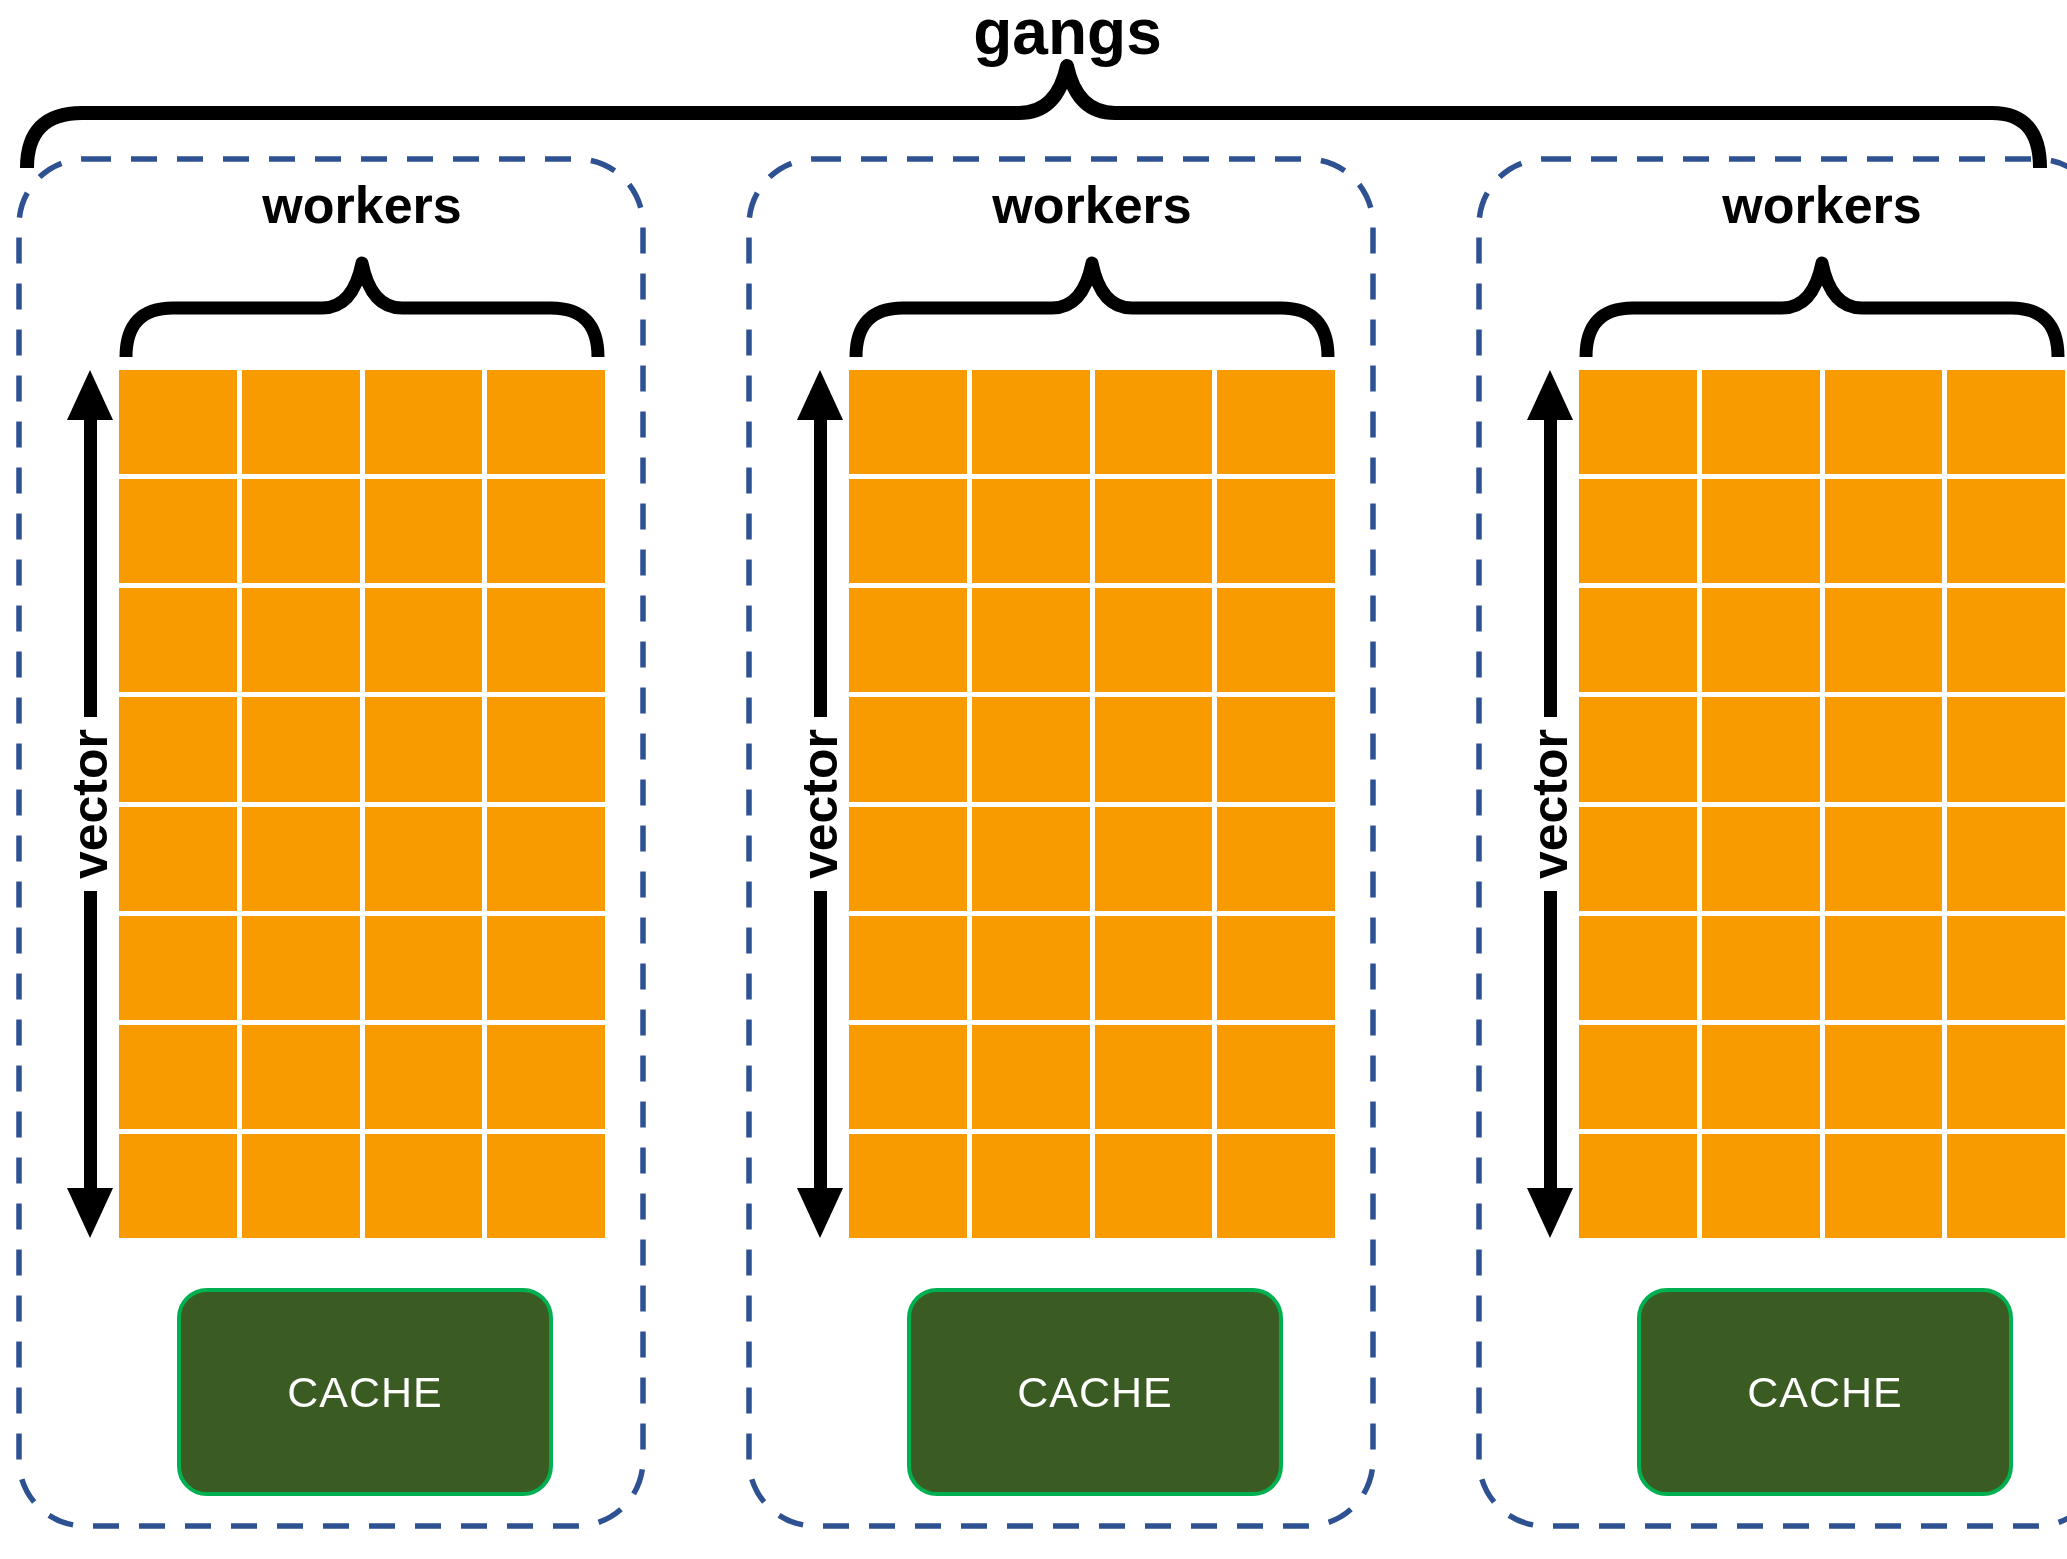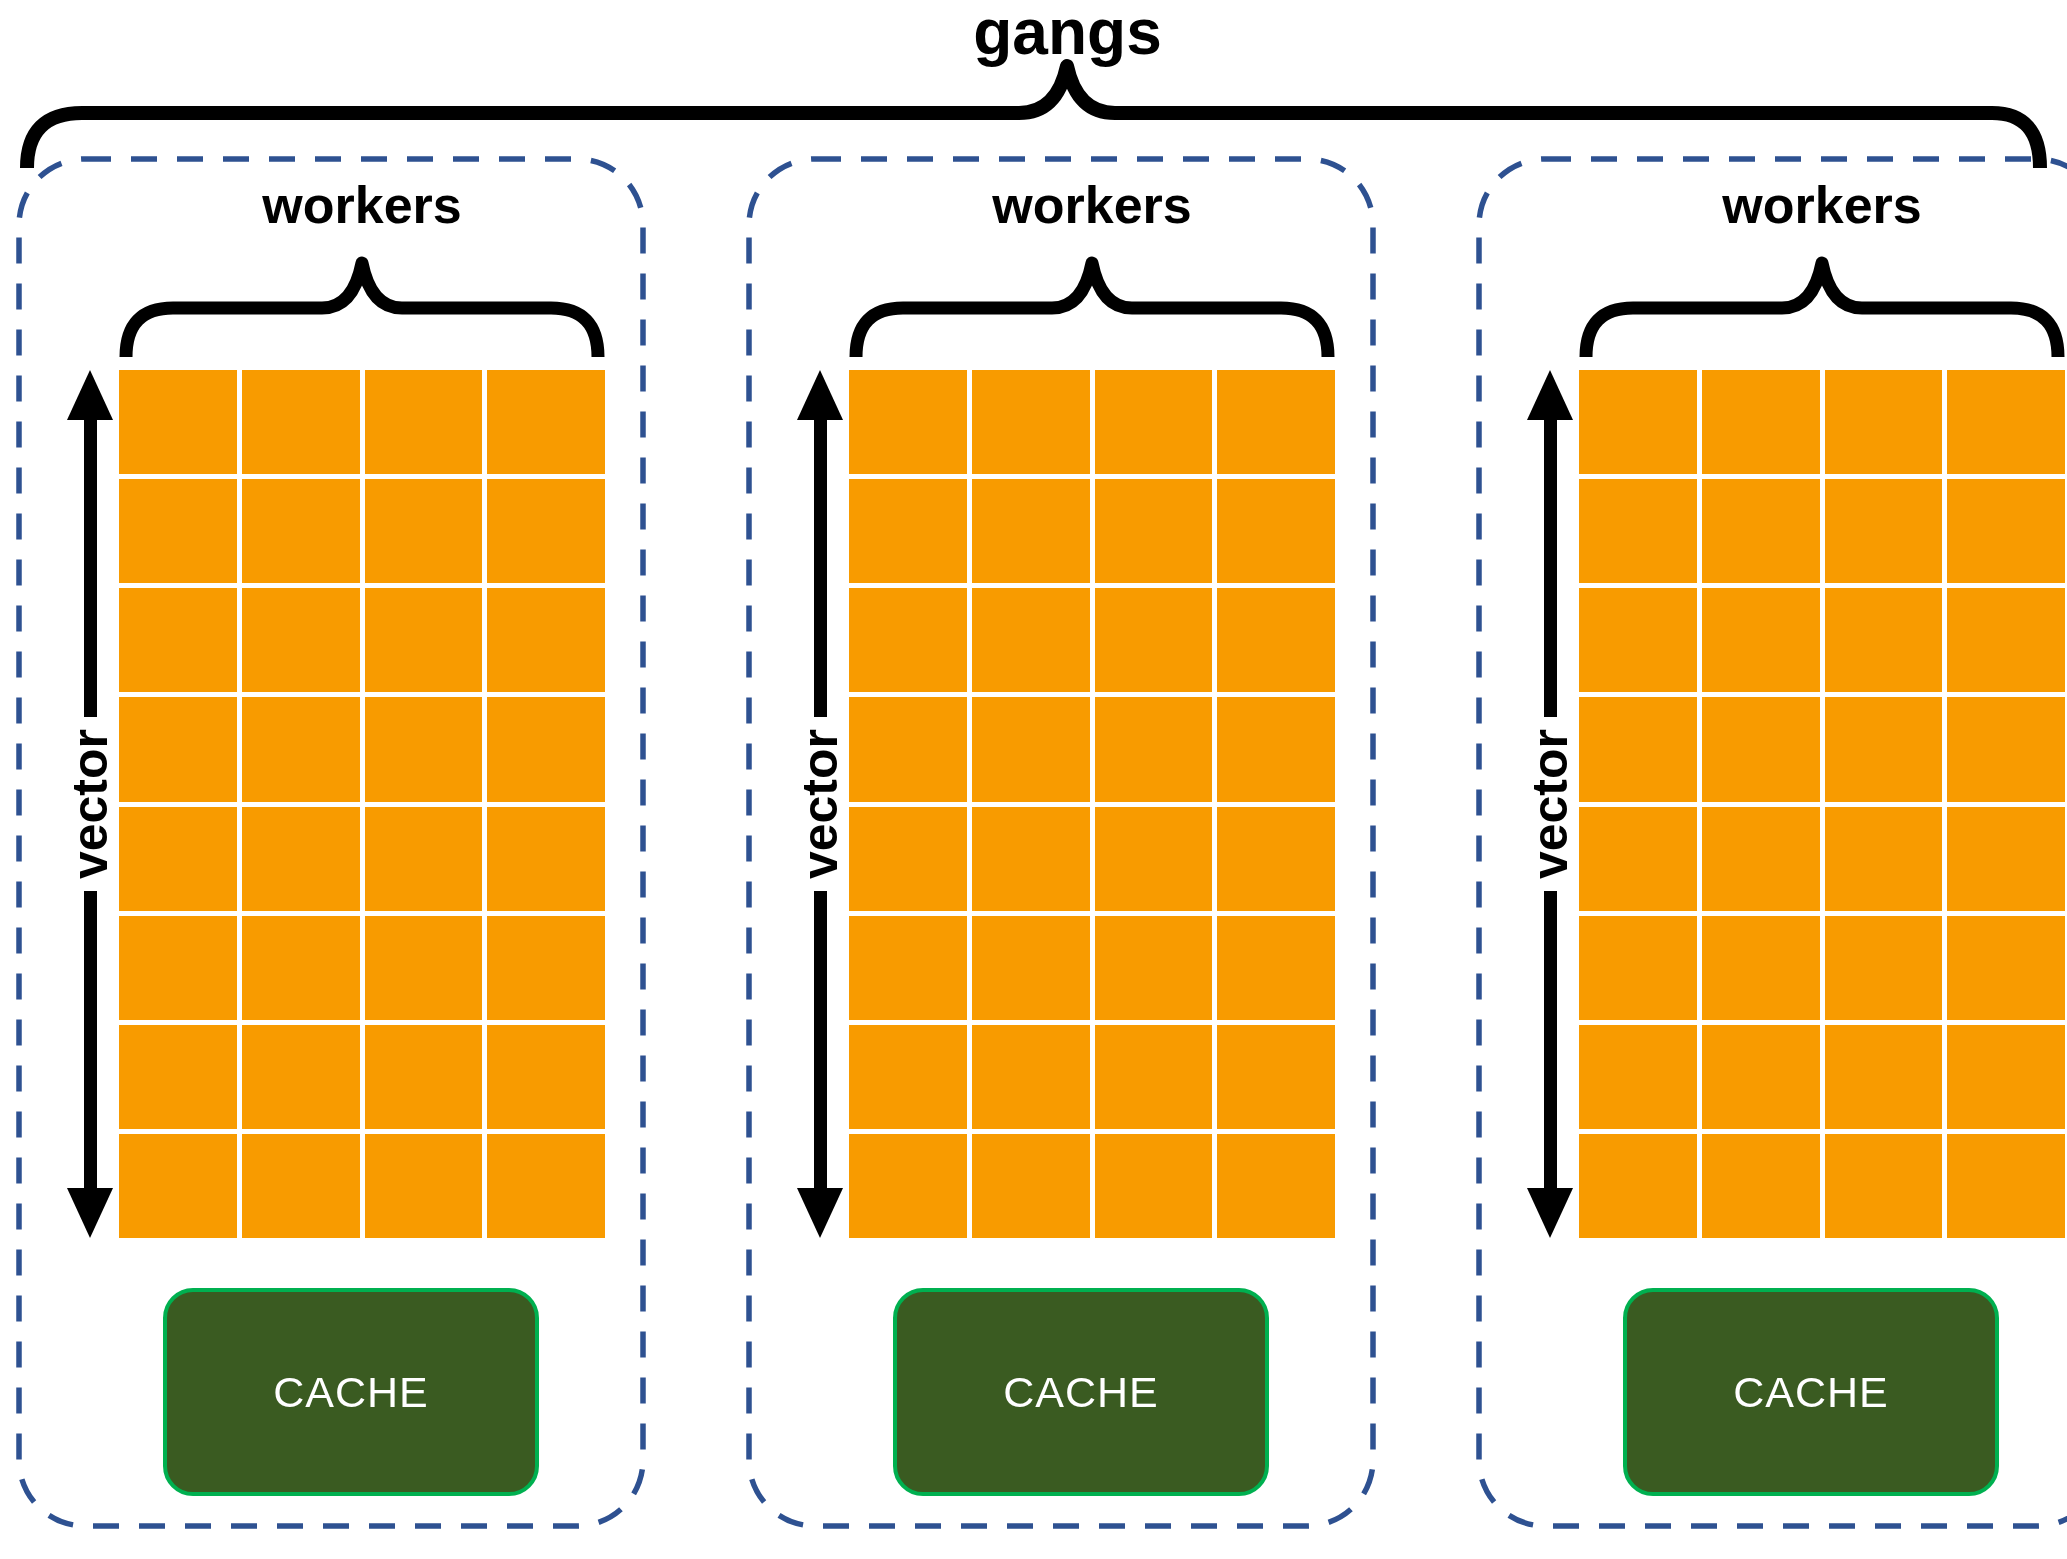--- a/index.html
+++ b/index.html
@@ -124,21 +124,21 @@
     font-weight: bold;
     color: var(--ink_black, #000);
     padding: 12px 0;
     line-height: 1.0;
   }
 
   
   .cache {
     position: absolute;
     top: 1133px;
-    left: 148px;
+    left: 162px;
     width: 376px;
     height: 208px;
     box-sizing: border-box;
     background: var(--cache_fill_green, #3A5B21);
     border: 4px solid var(--cache_border_green, #00B050);
     border-radius: 30px;
     display: flex;
     align-items: center;
     justify-content: center;
   }

